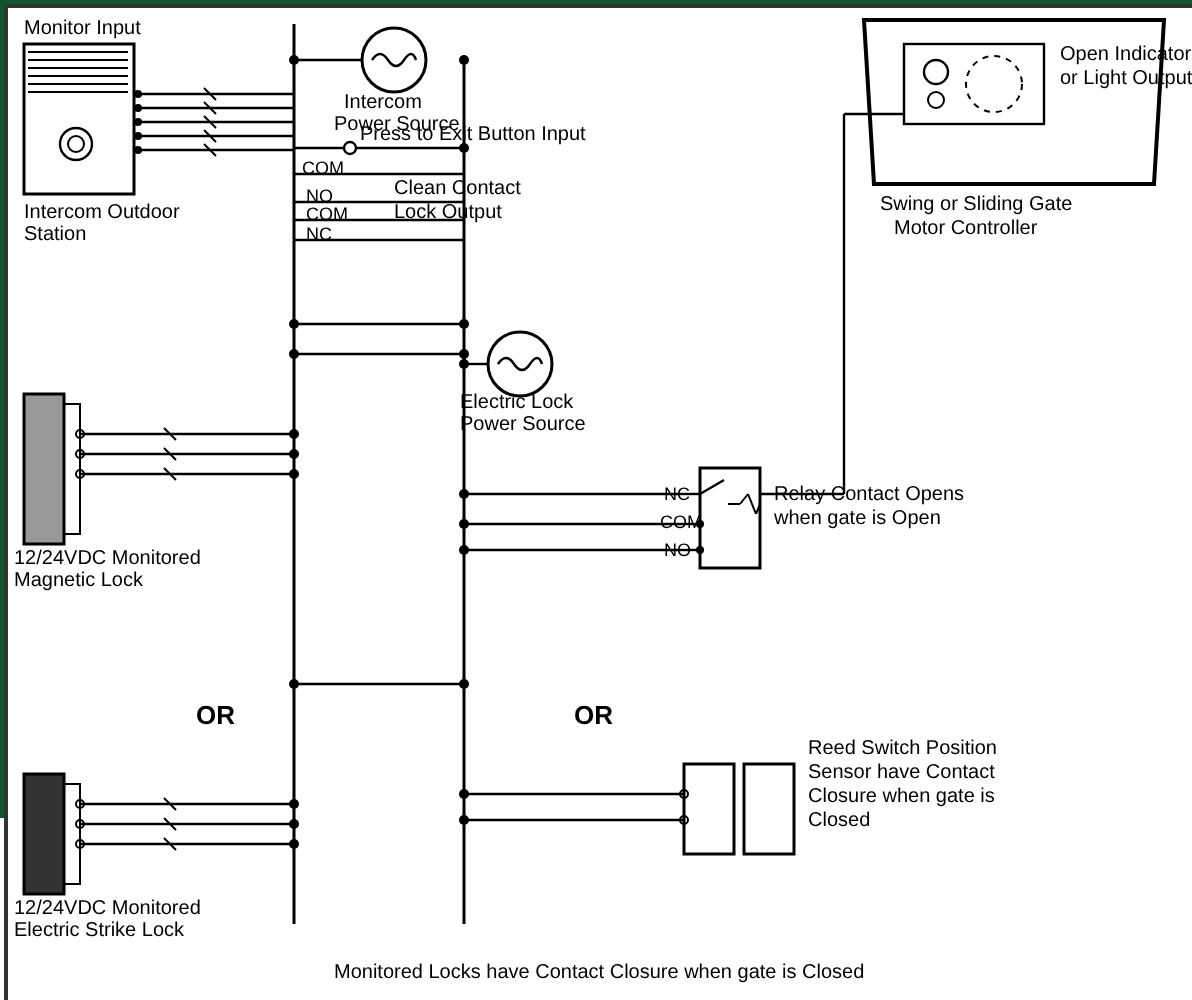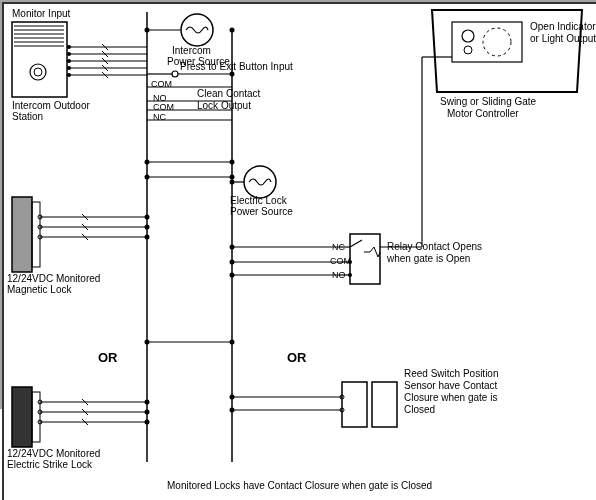--- a/index.html
+++ b/index.html
@@ -10,21 +10,21 @@
       font-family: Arial, sans-serif;
       font-size: 11px;
       overflow: hidden;
       position: relative;
     }
     .diagram-container {
       width: 596px;
       height: 409px;
       position: relative;
       background: #fff;
-      border: 2px solid #a3a3a3;
+      border: 2px solid #14532d;
     }
     svg {
       position: absolute;
       top: 0;
       left: 0;
       width: 596px;
       height: 500px;
     }
   </style>
 </head>

